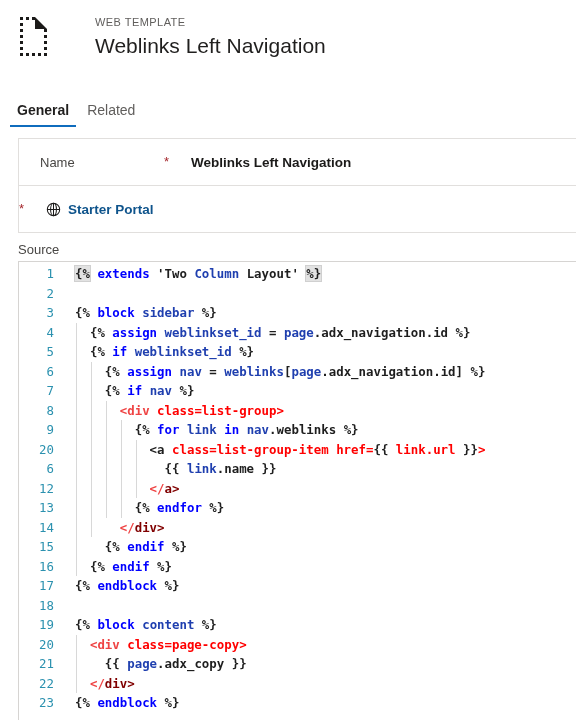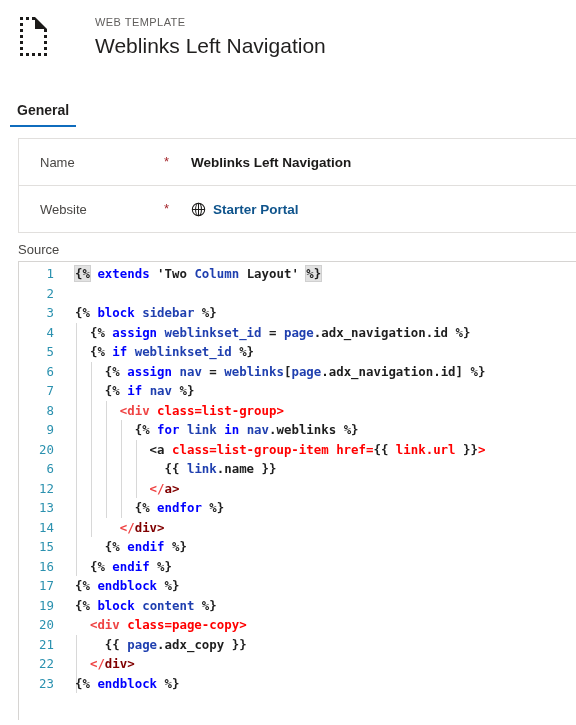--- a/index.html
+++ b/index.html
@@ -235,32 +235,32 @@
     </svg>
   </span>
   <div class="header-texts">
     <div class="eyebrow">WEB TEMPLATE</div>
     <div class="record-title">Weblinks Left Navigation</div>
   </div>
 </div>
 
 <div class="tabbar">
   <div class="tab selected">General</div>
+  <div class="tab">Related</div>
 </div>
 
 <div class="form-card">
 
   <div class="form-row">
     <div class="field-label">Name</div>
     <div class="req-star">*</div>
     <div class="field-value">Weblinks Left Navigation</div>
   </div>
 
   <div class="form-row">
-    <div class="field-label">Website</div>
     <div class="req-star">*</div>
     <div class="field-value link">
       <span class="globe-icon">
         <svg viewBox="0 0 16 16" width="15" height="15" aria-hidden="true">
           <circle cx="8" cy="8" r="6.6" fill="none" stroke="#1b1a19" stroke-width="1.1"></circle>
           <ellipse cx="8" cy="8" rx="3.1" ry="6.6" fill="none" stroke="#1b1a19" stroke-width="1.1"></ellipse>
           <line x1="1.4" y1="8" x2="14.6" y2="8" stroke="#1b1a19" stroke-width="1.1"></line>
           <line x1="8" y1="1.4" x2="8" y2="14.6" stroke="#1b1a19" stroke-width="1.1"></line>
         </svg>
       </span>
@@ -292,19 +292,20 @@
       <div class="code-line"><div class="gutter">8</div><div class="code-text">      <span class="tok-tag">&lt;div</span> <span class="tok-attr">class=list-group</span><span class="tok-attr">&gt;</span></div></div>
       <div class="code-line"><div class="gutter">9</div><div class="code-text">        <span class="tok-plain">{%</span> <span class="tok-kw">for</span> <span class="tok-plain"><span class="tok-var">link</span></span> <span class="tok-kw">in</span> <span class="tok-plain"><span class="tok-var">nav</span><span class="tok-plain">.</span><span class="tok-plain">weblinks</span></span> <span class="tok-plain">%}</span></div></div>
       <div class="code-line"><div class="gutter">20</div><div class="code-text">          <span class="tok-plain">&lt;a</span> <span class="tok-attr">class=list-group-item</span> <span class="tok-attr">href=</span><span class="tok-plain">{{</span> <span class="tok-varred">link.url</span> <span class="tok-plain">}}</span><span class="tok-attr">&gt;</span></div></div>
       <div class="code-line"><div class="gutter">6</div><div class="code-text">            <span class="tok-plain">{{</span> <span><span class="tok-var">link</span><span class="tok-plain">.</span><span class="tok-plain">name</span></span> <span class="tok-plain">}}</span></div></div>
       <div class="code-line"><div class="gutter">12</div><div class="code-text">          <span class="tok-tag">&lt;/</span><span class="tok-tagclose">a&gt;</span></div></div>
       <div class="code-line"><div class="gutter">13</div><div class="code-text">        <span class="tok-plain">{%</span> <span class="tok-kw">endfor</span> <span class="tok-plain">%}</span></div></div>
       <div class="code-line"><div class="gutter">14</div><div class="code-text">      <span class="tok-tag">&lt;/</span><span class="tok-tagclose">div&gt;</span></div></div>
       <div class="code-line"><div class="gutter">15</div><div class="code-text">    <span class="tok-plain">{%</span> <span class="tok-kw">endif</span> <span class="tok-plain">%}</span></div></div>
       <div class="code-line"><div class="gutter">16</div><div class="code-text">  <span class="tok-plain">{%</span> <span class="tok-kw">endif</span> <span class="tok-plain">%}</span></div></div>
       <div class="code-line"><div class="gutter">17</div><div class="code-text"><span class="tok-plain">{%</span> <span class="tok-kw">endblock</span> <span class="tok-plain">%}</span></div></div>
+      <div class="code-line"><div class="gutter">18</div><div class="code-text"></div></div>
       <div class="code-line"><div class="gutter">19</div><div class="code-text"><span class="tok-plain">{%</span> <span class="tok-kw">block</span> <span class="tok-plain"><span class="tok-var">content</span></span> <span class="tok-plain">%}</span></div></div>
       <div class="code-line"><div class="gutter">20</div><div class="code-text">  <span class="tok-tag">&lt;div</span> <span class="tok-attr">class=page-copy</span><span class="tok-attr">&gt;</span></div></div>
       <div class="code-line"><div class="gutter">21</div><div class="code-text">    <span class="tok-plain">{{</span> <span><span class="tok-var">page</span><span class="tok-plain">.</span><span class="tok-plain">adx_copy</span></span> <span class="tok-plain">}}</span></div></div>
       <div class="code-line"><div class="gutter">22</div><div class="code-text">  <span class="tok-tag">&lt;/</span><span class="tok-tagclose">div&gt;</span></div></div>
       <div class="code-line"><div class="gutter">23</div><div class="code-text"><span class="tok-plain">{%</span> <span class="tok-kw">endblock</span> <span class="tok-plain">%}</span></div></div>
     </div>
 </div>
 
 </body></html>

